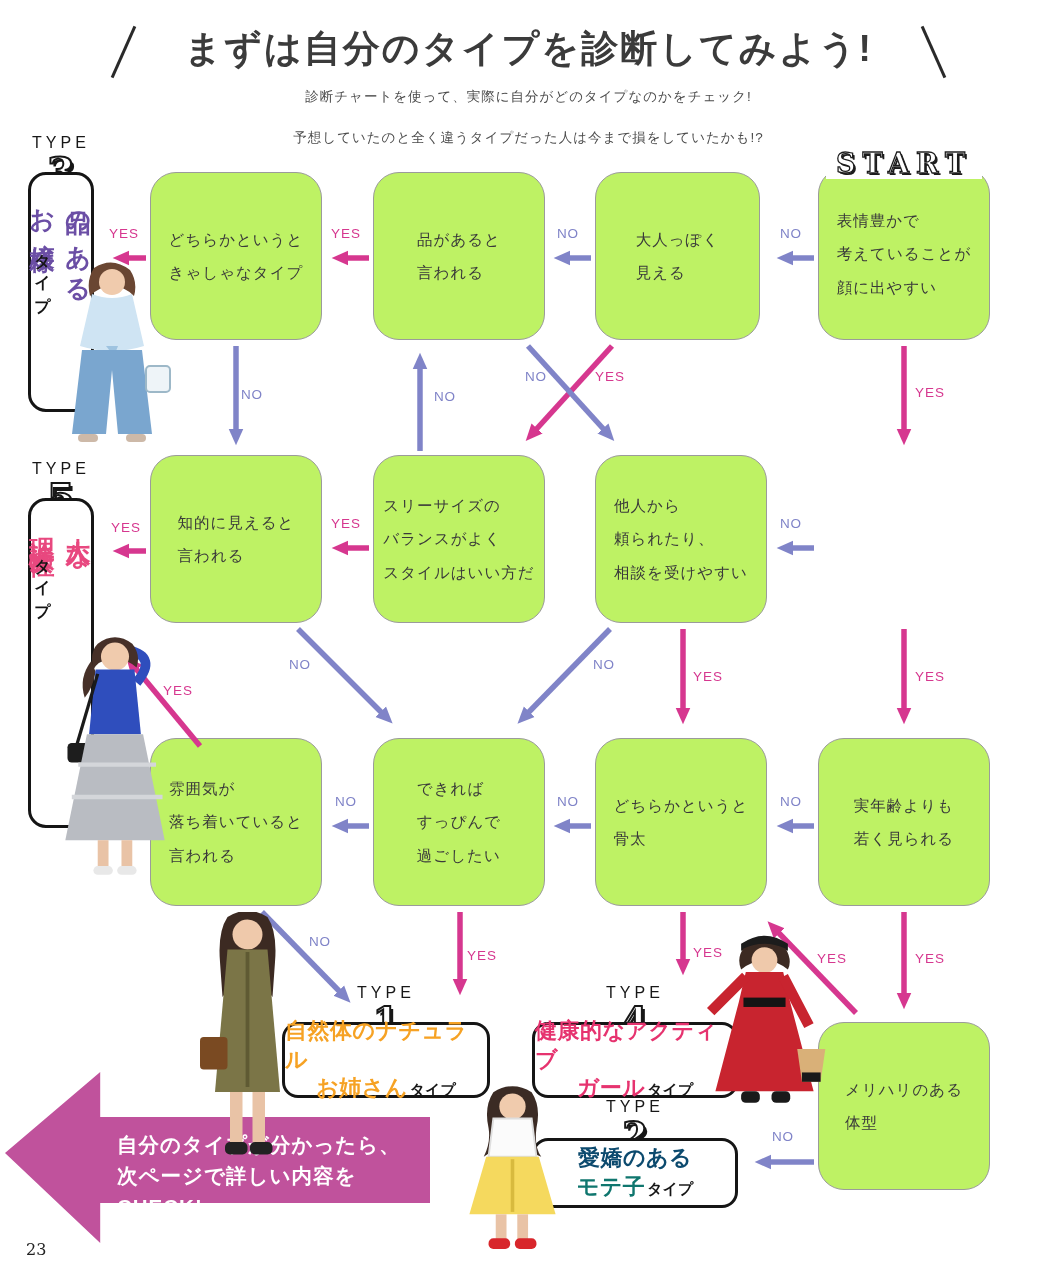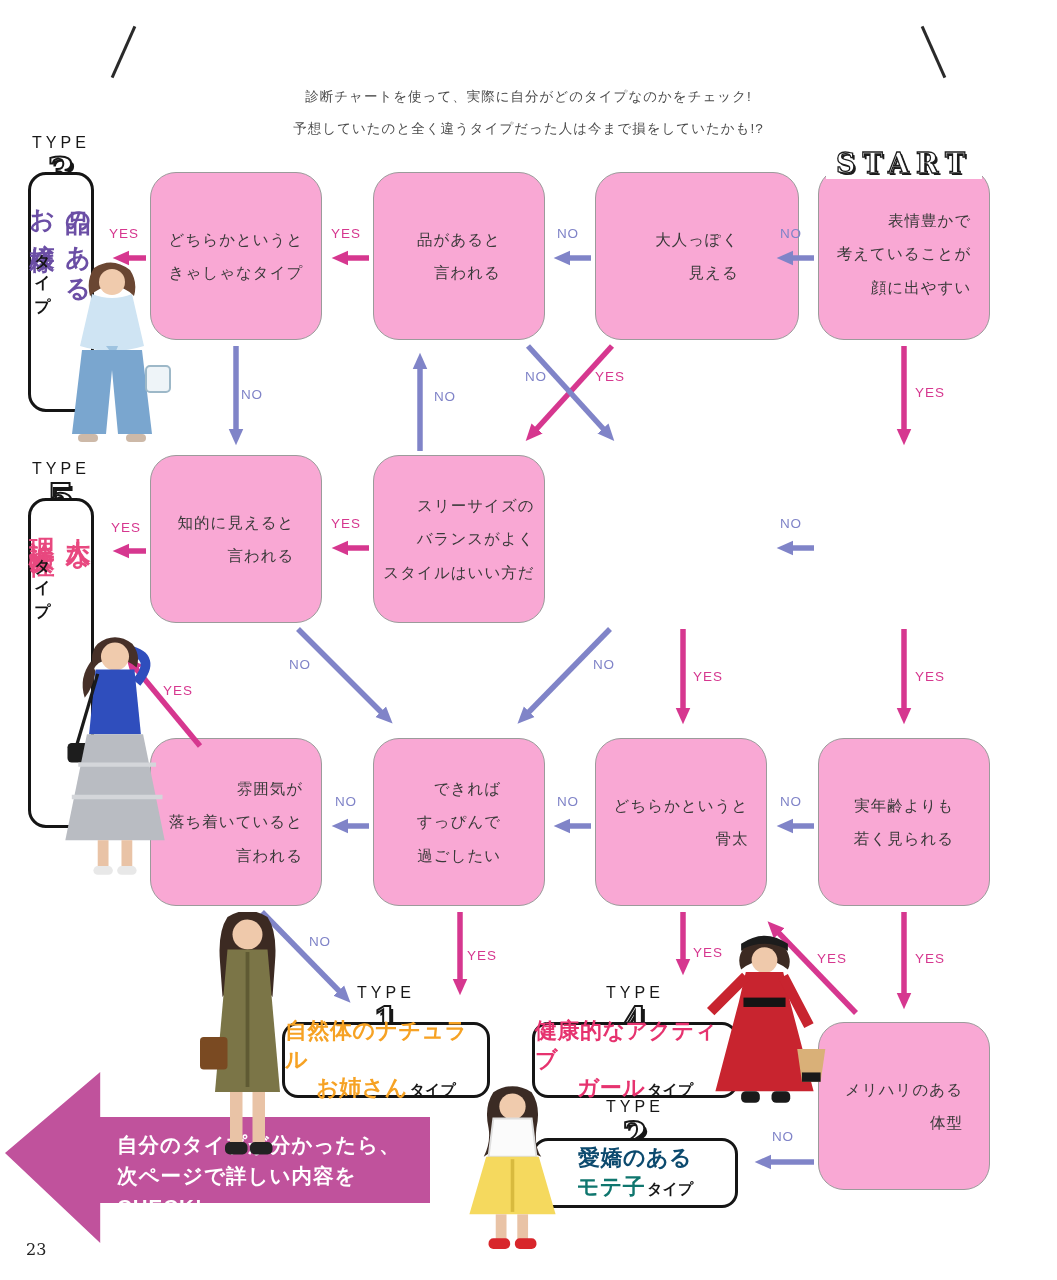--- a/index.html
+++ b/index.html
@@ -7,22 +7,22 @@
         font-family:"Liberation Sans","DejaVu Sans",sans-serif;color:#333;}
   
   .title{position:absolute;top:24px;left:0;width:100%;text-align:center;font-size:37px;
          font-weight:800;color:#3b3b3b;letter-spacing:2px;z-index:2;}
   .slash{position:absolute;width:3px;height:56px;background:#2a2a2a;z-index:2;}
   .slash.l{left:122px;top:24px;transform:rotate(24deg);}
   .slash.r{left:932px;top:24px;transform:rotate(-24deg);}
   .subtitle{position:absolute;left:0;width:100%;text-align:center;font-size:13.5px;color:#4c4c4c;
             letter-spacing:1px;z-index:2;}
   
-  .qbox{position:absolute;border:1.5px solid #9b9b9b;border-radius:26px;background:#f9a8d4;
-        display:flex;align-items:center;justify-content:center;text-align:right;
+  .qbox{position:absolute;border:1.5px solid #9b9b9b;border-radius:26px;background:#bef264;
+        display:flex;align-items:center;justify-content:center;text-align:left;
         white-space:pre-line;font-size:15.5px;line-height:2.15;color:#3a3a3a;letter-spacing:1px;
         z-index:2;box-sizing:border-box;padding:0 4px;}
   .start-label{position:absolute;left:818px;top:148px;width:172px;text-align:center;z-index:3;}
   .start-label span{background:#fff;padding:0 10px;font-family:"DejaVu Serif","Liberation Serif",serif;
         font-weight:700;font-size:27px;letter-spacing:7px;color:#fff;
         -webkit-text-stroke:1.3px #1c1c1c;text-shadow:2px 2px 0 #1c1c1c;}
   
   .type-badge{position:absolute;text-align:center;z-index:3;}
   .type-word{display:block;font-size:16px;font-weight:400;letter-spacing:4px;color:#171717;}
   .type-num{display:inline-block;background:#fff;padding:0 6px;margin-top:1px;
@@ -60,34 +60,38 @@
   .pagenum{position:absolute;left:26px;top:1240px;font-family:"DejaVu Serif","Liberation Serif",serif;
         font-size:16px;color:#222;z-index:2;}
 </style>
 </head>
 <body>
 
 <div class="page">
 
   <div class="slash l"></div>
   <div class="slash r"></div>
+  <div class="title">まずは自分のタイプを診断してみよう!</div>
   <div class="subtitle" style="top:88px">診断チャートを使って、実際に自分がどのタイプなのかをチェック!</div>
-  <div class="subtitle" style="top:120px">予想していたのと全く違うタイプだった人は今まで損をしていたかも!?</div>
+  <div class="subtitle" style="top:129px">予想していたのと全く違うタイプだった人は今まで損をしていたかも!?</div>
 
   <div class="start-label"><span>START</span></div>
 
   <div class="qbox" style="left:818px;top:168px;width:172px;height:172px">表情豊かで
 考えていることが
 顔に出やすい</div>
-  <div class="qbox" style="left:595px;top:172px;width:204px;height:168px">大人っぽく
+  <div class="qbox" style="left:595px;top:172px;width:165px;height:168px">大人っぽく
 見える</div>
   <div class="qbox" style="left:373px;top:172px;width:172px;height:168px">品があると
 言われる</div>
   <div class="qbox" style="left:150px;top:172px;width:172px;height:168px">どちらかというと
 きゃしゃなタイプ</div>
+  <div class="qbox" style="left:595px;top:455px;width:172px;height:168px">他人から
+頼られたり、
+相談を受けやすい</div>
   <div class="qbox" style="left:373px;top:455px;width:172px;height:168px">スリーサイズの
 バランスがよく
 スタイルはいい方だ</div>
   <div class="qbox" style="left:150px;top:455px;width:172px;height:168px">知的に見えると
 言われる</div>
   <div class="qbox" style="left:818px;top:738px;width:172px;height:168px">実年齢よりも
 若く見られる</div>
   <div class="qbox" style="left:595px;top:738px;width:172px;height:168px">どちらかというと
 骨太</div>
   <div class="qbox" style="left:373px;top:738px;width:172px;height:168px">できれば

